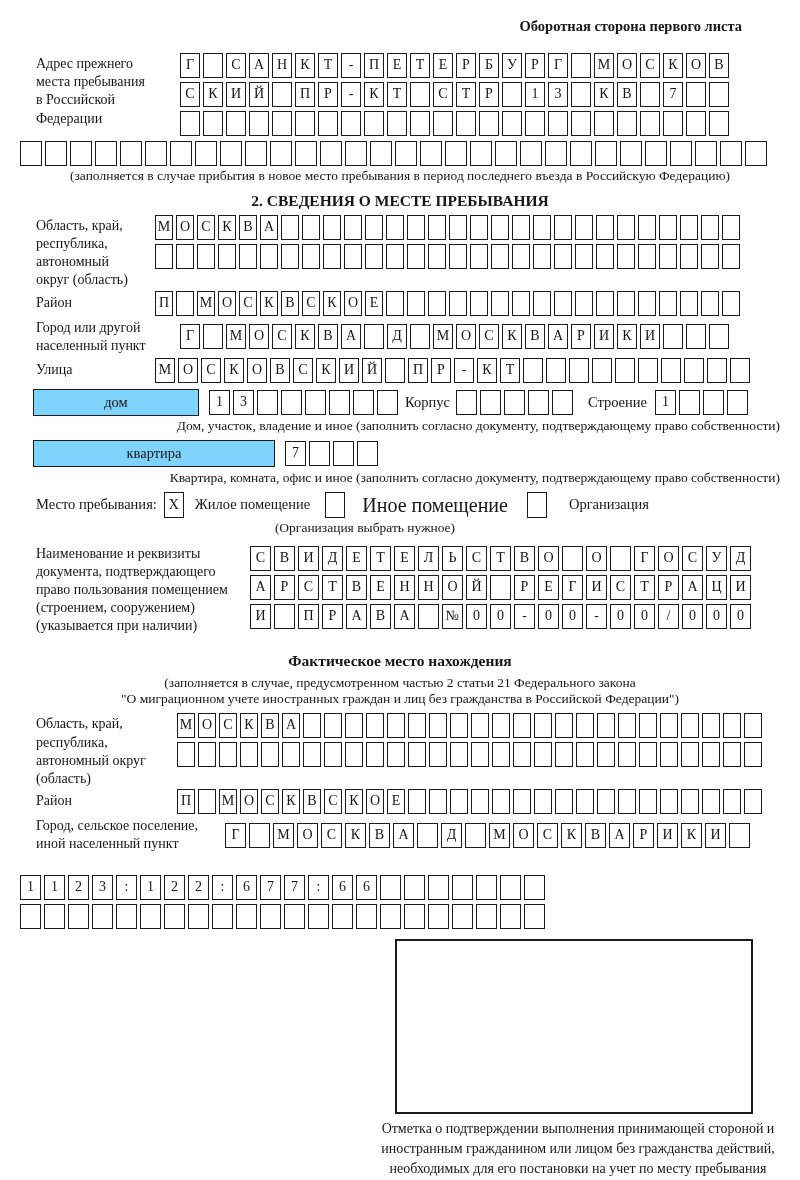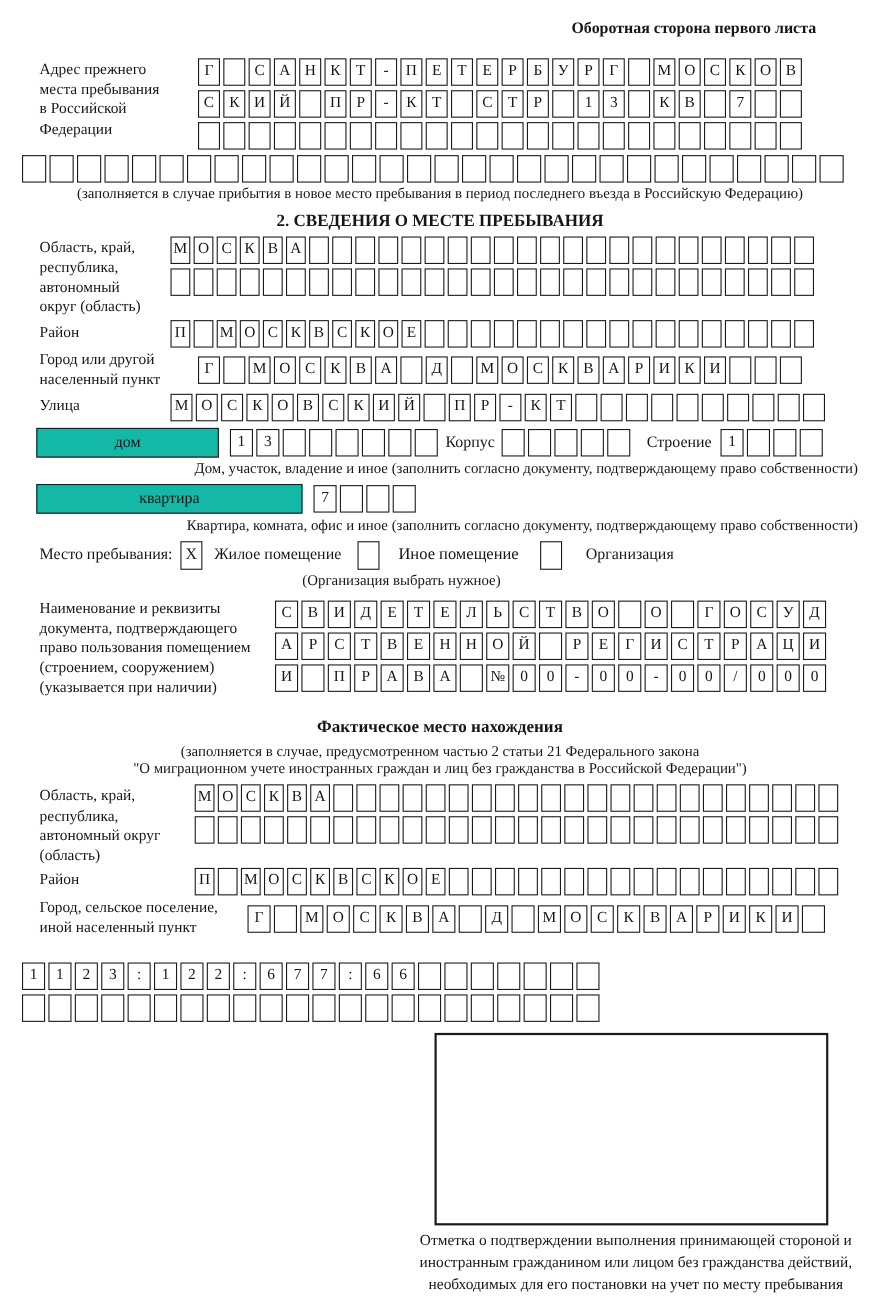--- a/index.html
+++ b/index.html
@@ -28,21 +28,21 @@
   .w17 .cell{width:20px;}   
   .w15 .cell{width:18px;}   
   .w19 .cell{width:22px;}   
   .w18 .cell{width:21px;}   
   .note{font-size:13.5px;line-height:1.25;text-align:right;}
   .center{text-align:center;}
   .sec-title{font-size:15.5px;font-weight:bold;text-align:center;margin:7px 0 5px 0;}
   .widebox{
     box-sizing:border-box;border:1.6px solid #1b1b1b;height:27px;
     display:flex;align-items:center;justify-content:center;
-    font-size:14.5px;flex:none;background:#14b8a6;
+    font-size:14.5px;flex:none;background:#7dd3fc;
   }
   .inline-lbl{font-size:14.5px;flex:none;line-height:27px;}
   .hrow{display:flex;align-items:center;}
   .cb{
     box-sizing:border-box;flex:none;border:1.6px solid #1b1b1b;
     width:20px;height:26px;text-align:center;font-size:14.5px;line-height:22px;background:#fff;
   }
   .stamp{
     box-sizing:border-box;border:2px solid #1b1b1b;
     width:358px;height:175px;margin:6px 0 0 375px;background:#fff;
@@ -377,21 +377,21 @@
       <span class="cell"></span>
     </div>
 </div>
 <div class="note" style="margin-top:3px;">Квартира, комната, офис и иное (заполнить согласно документу, подтверждающему право собственности)</div>
 
 <div class="hrow" style="margin-top:5px;">
   <span class="lbl" style="font-size:14.5px;padding-left:16px;">Место пребывания:</span>
   <span class="cb" style="margin-left:7px;">X</span>
   <span class="lbl" style="font-size:14.5px;margin-left:11px;">Жилое помещение</span>
   <span class="cb" style="margin-left:15px;"></span>
-  <span class="lbl" style="font-size:15px;margin-left:17px;text-align:right;">Иное помещение</span>
+  <span class="lbl" style="font-size:20px;margin-left:17px;text-align:right;">Иное помещение</span>
   <span class="cb" style="margin-left:19px;"></span>
   <span class="lbl" style="font-size:14.5px;margin-left:22px;">Организация</span>
 </div>
 <div class="note" style="margin:2px 0 0 230px;width:230px;text-align:center;">(Организация выбрать нужное)</div>
 
 <div class="field" style="margin-top:6px;align-items:center;">
   <div class="lbl" style="width:230px;padding:2px 16px 0 16px;box-sizing:border-box;">Наименование и реквизиты документа, подтверждающего право пользования помещением (строением, сооружением) (указывается при наличии)</div>
   <div class="rows">
     <div class="boxrow w18">
         <span class="cell">С</span>

